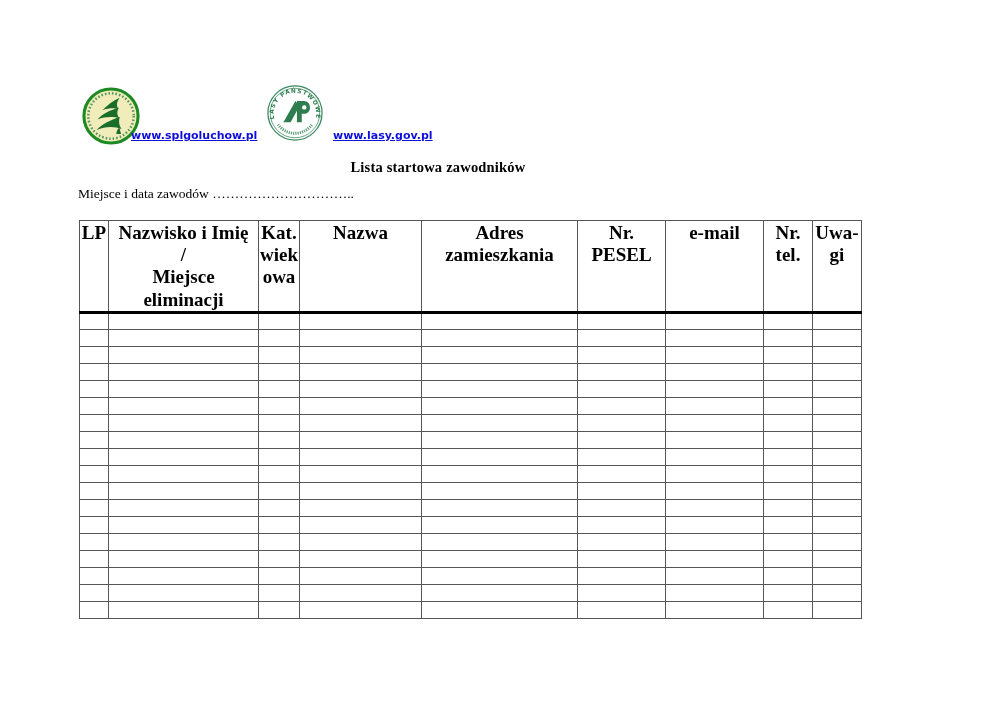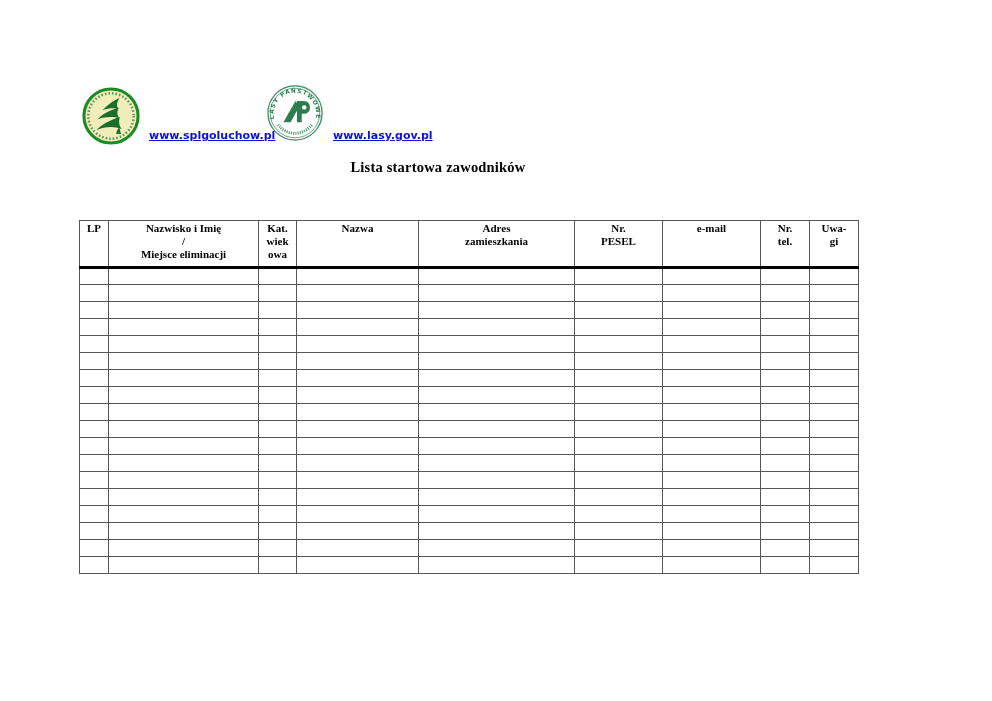--- a/index.html
+++ b/index.html
@@ -5,32 +5,32 @@
   html,body { margin:0; padding:0; background:#ffffff; }
   body { width:992px; height:701px; font-family:"Liberation Serif", serif; color:#000; }
   .page { position:relative; width:992px; height:701px; overflow:hidden; background:#fff; }
 
   .logo { position:absolute; }
   #logo-spl  { left:82px;  top:87px;  width:58px; height:58px; }
   #logo-lasy { left:266px; top:84px;  width:58px; height:58px; }
 
   .doc-link { position:absolute; font-family:"DejaVu Sans", sans-serif; font-weight:bold;
               font-size:11px; color:#0f0fd9; text-decoration:underline; cursor:pointer; }
-  #link-spl  { left:149px; top:129px; }
+  #link-spl  { left:131px; top:129px; }
   #link-lasy { left:333px; top:129px;text-align:right; }
 
   .title { position:absolute; top:159px; left:0; width:876px; text-align:center;
            font-size:14.5px; font-weight:bold; letter-spacing:0.2px; }
   .subtitle { position:absolute; left:78px; top:186px; font-size:13.5px; white-space:nowrap; }
 
   table#start-table { position:absolute; left:79px; top:220px; border-collapse:collapse;
                       table-layout:fixed; border:1px solid #2b2b2b; }
   #start-table th, #start-table td { border:1px solid #565656; padding:0; }
   #start-table thead th { height:44px; padding:1px 1px 0; vertical-align:top; text-align:center;
-                          font-weight:bold; font-size:11px; line-height:1.17;
+                          font-weight:bold; font-size:19px; line-height:1.17;
                           border-bottom:3px solid #000; background:#fff; }
   #start-table tbody tr { height:17px; }
   #start-table tbody td { background:#fff; }
 </style>
 </head>
 <body>
 
 <div class="page">
 
   <svg id="logo-spl" class="logo" viewBox="-30 -30 60 60">
@@ -62,20 +62,21 @@
       <path d="M 2,9.5 L 2,-12.5 L 9,-12.5 C 13.2,-12.5 15.5,-9.5 15.5,-5.8
                C 15.5,-2 13.2,0.8 9,0.8 L 7,0.8 L 7,9.5 Z" fill="#2e7d4f"></path>
       <circle cx="9.6" cy="-5.8" r="2.3" fill="#ffffff"></circle>
     </g>
   </svg>
 
   <a id="link-lasy" class="doc-link">www.lasy.gov.pl</a>
 
   <div class="title">Lista startowa zawodników</div>
 
+  <div class="subtitle">Miejsce i data zawodów …………………………..</div>
 
   <table id="start-table">
     <colgroup>
         <col style="width: 29px;">
         <col style="width: 150px;">
         <col style="width: 38px;">
         <col style="width: 122px;">
         <col style="width: 156px;">
         <col style="width: 88px;">
         <col style="width: 98px;">

